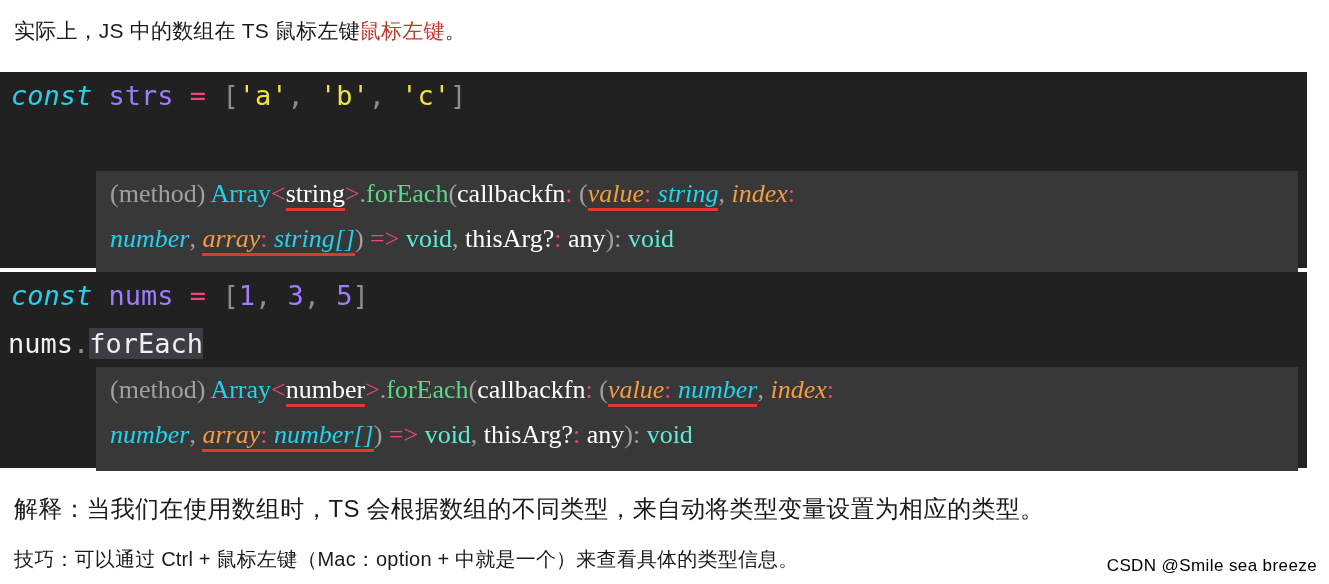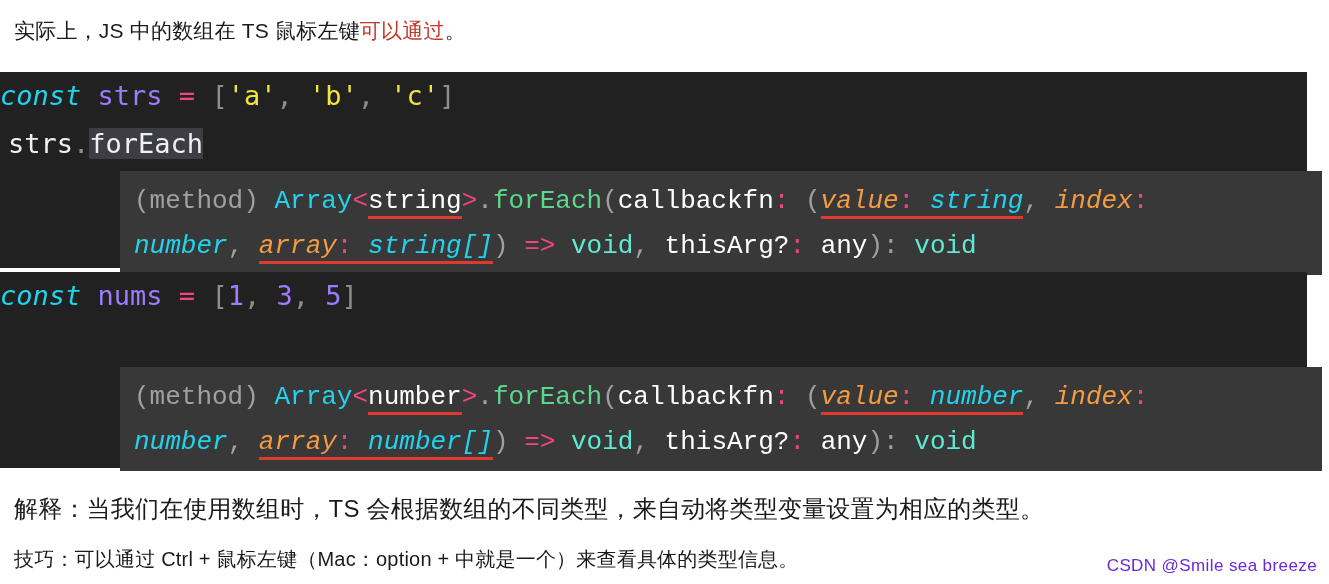--- a/index.html
+++ b/index.html
@@ -52,21 +52,21 @@
     font-family: "DejaVu Sans Mono", "Liberation Mono", monospace;
     overflow: hidden;
   }
   #code-block-strs { top: 72px; height: 196px; }
   #code-block-nums { top: 272px; height: 196px; }
 
   .code-line {
     white-space: pre;
     font-size: 27px;
     line-height: 48px;
-    padding-left: 0;
+    padding-left: 11px;
     color: #e6e6e6;
     height: 48px;
   }
   .code-line-2 { padding-left: 8px; }
 
   .t-const   { color: #22d3ee; font-style: italic; }
   .t-var     { color: #9d7cff; }
   .t-op      { color: #f2457f; }
   .t-bracket { color: #8d8d8d; }
   .t-str     { color: #f2e53c; }
@@ -74,29 +74,29 @@
   .t-plain   { color: #f0f0f0; }
   .t-dot     { color: #8d8d8d; }
   .sel {
     background: #3d3d44;
     color: #f2eef5;
   }
 
   
   .tooltip {
     position: absolute;
-    left: 120px;
+    left: 96px;
     width: 1202px;
     background: #383838;
-    font-family: Liberation Mono, monospace;
+    font-family: Liberation Serif, serif;
     font-size: 26px;
     line-height: 45px;
     overflow: hidden;
     box-sizing: border-box;
-    padding: 8px 0 8px 14px;
+    padding: 0 0 8px 14px;
   }
   #tooltip-strs { top: 171px; height: 104px; }
   #tooltip-nums { top: 367px; height: 104px; }
 
   .tt-line { white-space: nowrap; height: 45px; }
 
   .tt-gray    { color: #a0a0a0; }
   .tt-type    { color: #22d3ee; }
   .tt-angle   { color: #f2457f; }
   .tt-generic { color: #ffffff; border-bottom: 3px solid #e03a2f; }
@@ -107,44 +107,44 @@
   .tt-typeit  { color: #22d3ee; font-style: italic; }
   .tt-void    { color: #5eead4; }
   .tt-ul      { border-bottom: 3px solid #e03a2f; }
 
   
   #watermark {
     position: absolute;
     right: 12px;
     top: 556px;
     font-size: 17px;
-    color: #6d28d9;
+    color: #000000;
     letter-spacing: 0.4px;
   }
 </style>
 </head>
 <body>
 
-<div class="prose" id="intro-paragraph"><span>实际上，JS 中的数组在 TS 鼠标左键</span><span class="kw-red">可以通过</span><span>。</span></div>
+<div class="prose" id="intro-paragraph"><span>实际上，JS 中的数组在 TS 鼠标左键</span><span class="kw-red">鼠标左键</span><span>。</span></div>
 
 <div class="code-block" id="code-block-strs">
   <div class="code-line"><span class="t-const">const</span><span class="t-plain"> </span><span class="t-var">strs</span><span class="t-plain"> </span><span class="t-op">=</span><span class="t-plain"> </span><span class="t-bracket">[</span><span class="t-str">'a'</span><span class="t-bracket">, </span><span class="t-str">'b'</span><span class="t-bracket">, </span><span class="t-str">'c'</span><span class="t-bracket">]</span></div>
 
-  <div class="code-line code-line-2"><span class="t-plain">strs</span><span class="t-dot">.</span><span class="sel">forEach</span></div>
 </div>
 
 <div class="tooltip" id="tooltip-strs">
   <div class="tt-line"><span class="tt-gray">(method)</span><span class="tt-gray"> </span><span class="tt-type">Array</span><span class="tt-angle">&lt;</span><span class="tt-generic">string</span><span class="tt-angle">&gt;</span><span class="tt-gray">.</span><span class="tt-method">forEach</span><span class="tt-gray">(</span><span class="tt-white">callbackfn</span><span class="tt-punc">:</span><span class="tt-white"> </span><span class="tt-gray">(</span><span class="tt-ul"><span class="tt-param">value</span><span class="tt-punc">:</span><span class="tt-white"> </span><span class="tt-typeit">string</span></span><span class="tt-gray">, </span><span class="tt-param">index</span><span class="tt-punc">:</span></div>
 
   <div class="tt-line"><span class="tt-typeit">number</span><span class="tt-gray">, </span><span class="tt-ul"><span class="tt-param">array</span><span class="tt-punc">:</span><span class="tt-white"> </span><span class="tt-typeit">string[]</span></span><span class="tt-gray">)</span><span class="tt-white"> </span><span class="tt-punc">=&gt;</span><span class="tt-white"> </span><span class="tt-void">void</span><span class="tt-gray">, </span><span class="tt-white">thisArg?</span><span class="tt-punc">:</span><span class="tt-white"> </span><span class="tt-white">any</span><span class="tt-gray">)</span><span class="tt-gray">:</span><span class="tt-white"> </span><span class="tt-void">void</span></div>
 </div>
 
 <div class="code-block" id="code-block-nums">
   <div class="code-line"><span class="t-const">const</span><span class="t-plain"> </span><span class="t-var">nums</span><span class="t-plain"> </span><span class="t-op">=</span><span class="t-plain"> </span><span class="t-bracket">[</span><span class="t-num">1</span><span class="t-bracket">, </span><span class="t-num">3</span><span class="t-bracket">, </span><span class="t-num">5</span><span class="t-bracket">]</span></div>
 
+  <div class="code-line code-line-2"><span class="t-plain">nums</span><span class="t-dot">.</span><span class="sel">forEach</span></div>
 </div>
 
 <div class="tooltip" id="tooltip-nums">
   <div class="tt-line"><span class="tt-gray">(method)</span><span class="tt-gray"> </span><span class="tt-type">Array</span><span class="tt-angle">&lt;</span><span class="tt-generic">number</span><span class="tt-angle">&gt;</span><span class="tt-gray">.</span><span class="tt-method">forEach</span><span class="tt-gray">(</span><span class="tt-white">callbackfn</span><span class="tt-punc">:</span><span class="tt-white"> </span><span class="tt-gray">(</span><span class="tt-ul"><span class="tt-param">value</span><span class="tt-punc">:</span><span class="tt-white"> </span><span class="tt-typeit">number</span></span><span class="tt-gray">, </span><span class="tt-param">index</span><span class="tt-punc">:</span></div>
 
   <div class="tt-line"><span class="tt-typeit">number</span><span class="tt-gray">, </span><span class="tt-ul"><span class="tt-param">array</span><span class="tt-punc">:</span><span class="tt-white"> </span><span class="tt-typeit">number[]</span></span><span class="tt-gray">)</span><span class="tt-white"> </span><span class="tt-punc">=&gt;</span><span class="tt-white"> </span><span class="tt-void">void</span><span class="tt-gray">, </span><span class="tt-white">thisArg?</span><span class="tt-punc">:</span><span class="tt-white"> </span><span class="tt-white">any</span><span class="tt-gray">)</span><span class="tt-gray">:</span><span class="tt-white"> </span><span class="tt-void">void</span></div>
 </div>
 
 <div class="prose" id="explain-paragraph">解释：当我们在使用数组时，TS 会根据数组的不同类型，来自动将类型变量设置为相应的类型。</div>
 <div class="prose" id="tip-paragraph">技巧：可以通过 Ctrl + 鼠标左键（Mac：option + 中就是一个）来查看具体的类型信息。</div>

